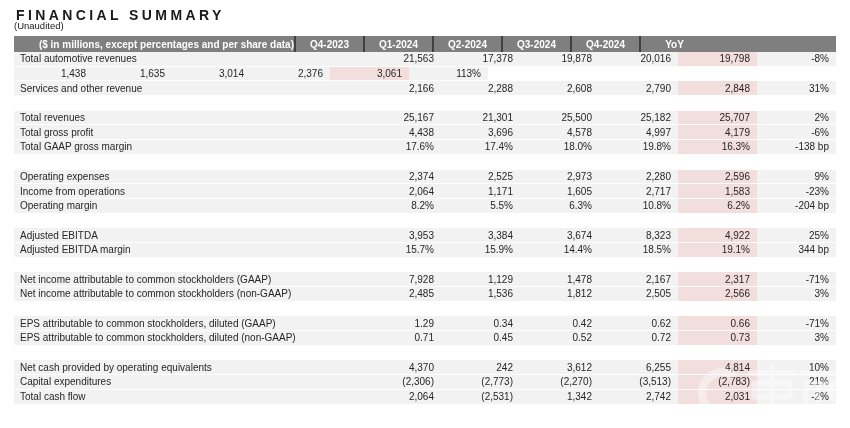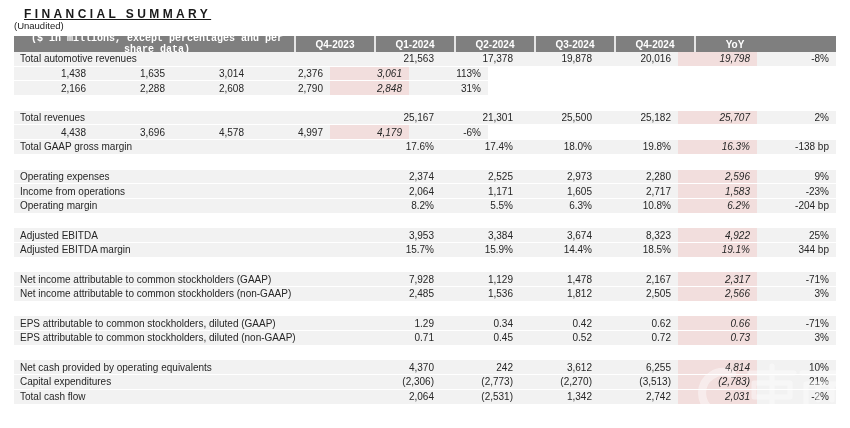--- a/index.html
+++ b/index.html
@@ -18,26 +18,25 @@
   }
   .page{
     position:relative;
     width:850px;
     height:428px;
     background:var(--page-bg);
     overflow:hidden;
   }
   .doc-title{
     position:absolute;
-    left:24px; top:7px;
-    font-size:12px;
+    left:16px; top:7px;
+    font-size:14px;
     font-weight:bold;
     letter-spacing:3.4px;
     color:#1a1a1a;
-    text-decoration:underline;
   }
   .doc-subtitle{
     position:absolute;
     left:14px; top:20px;
     font-size:9.5px;
     color:#1a1a1a;
   }
   .fin-table{
     position:absolute;
     left:14px; top:36px;
@@ -48,27 +47,26 @@
     height:16px;
     background:var(--header-bg);
     color:var(--header-fg);
     font-size:10px;
     font-weight:bold;
     align-items:center;
   }
   .t-header .h-label{
     width:280px;
     padding-left:6px;
-    text-align:center;
-    font-family:Liberation Mono, monospace;
+    text-align:right;
   }
   .t-header .h-col{
-    width:80px;
+    width:69px;
     text-align:left;
-    border-left:2px solid #e5e5e5;
+    border-left:2px solid #404040;
     height:100%;
     display:flex;
     align-items:center;
     justify-content:center;
   }
   .t-row{
     display:flex;
     height:14.7px;
     font-size:10px;
   }
@@ -82,21 +80,20 @@
     width:348px;
     padding-left:6px;
   }
   .t-row .c-val{
     width:79px;
     justify-content:flex-end;
     padding-right:7px;
   }
   .t-row .c-val.hl{
     background:var(--highlight-bg);
-    font-style:italic;
   }
   .t-gap{
     height:14.7px;
   }
   .watermark{
     position:absolute;
     right:0; bottom:2px;
     width:158px; height:66px;
     pointer-events:none;
   }
@@ -133,38 +130,40 @@
         </div>
         <div class="t-row">
           <div class="cell c-val">1,438</div>
           <div class="cell c-val">1,635</div>
           <div class="cell c-val">3,014</div>
           <div class="cell c-val">2,376</div>
           <div class="cell c-val hl">3,061</div>
           <div class="cell c-val">113%</div>
         </div>
         <div class="t-row">
+          <div class="cell c-label">Services and other revenue</div>
           <div class="cell c-val">2,166</div>
           <div class="cell c-val">2,288</div>
           <div class="cell c-val">2,608</div>
           <div class="cell c-val">2,790</div>
           <div class="cell c-val hl">2,848</div>
           <div class="cell c-val">31%</div>
         </div>
         <div class="t-gap"></div>
         <div class="t-row">
           <div class="cell c-label">Total revenues</div>
           <div class="cell c-val">25,167</div>
           <div class="cell c-val">21,301</div>
           <div class="cell c-val">25,500</div>
           <div class="cell c-val">25,182</div>
           <div class="cell c-val hl">25,707</div>
           <div class="cell c-val">2%</div>
         </div>
         <div class="t-row">
+          <div class="cell c-label">Total gross profit</div>
           <div class="cell c-val">4,438</div>
           <div class="cell c-val">3,696</div>
           <div class="cell c-val">4,578</div>
           <div class="cell c-val">4,997</div>
           <div class="cell c-val hl">4,179</div>
           <div class="cell c-val">-6%</div>
         </div>
         <div class="t-row">
           <div class="cell c-label">Total GAAP gross margin</div>
           <div class="cell c-val">17.6%</div>

